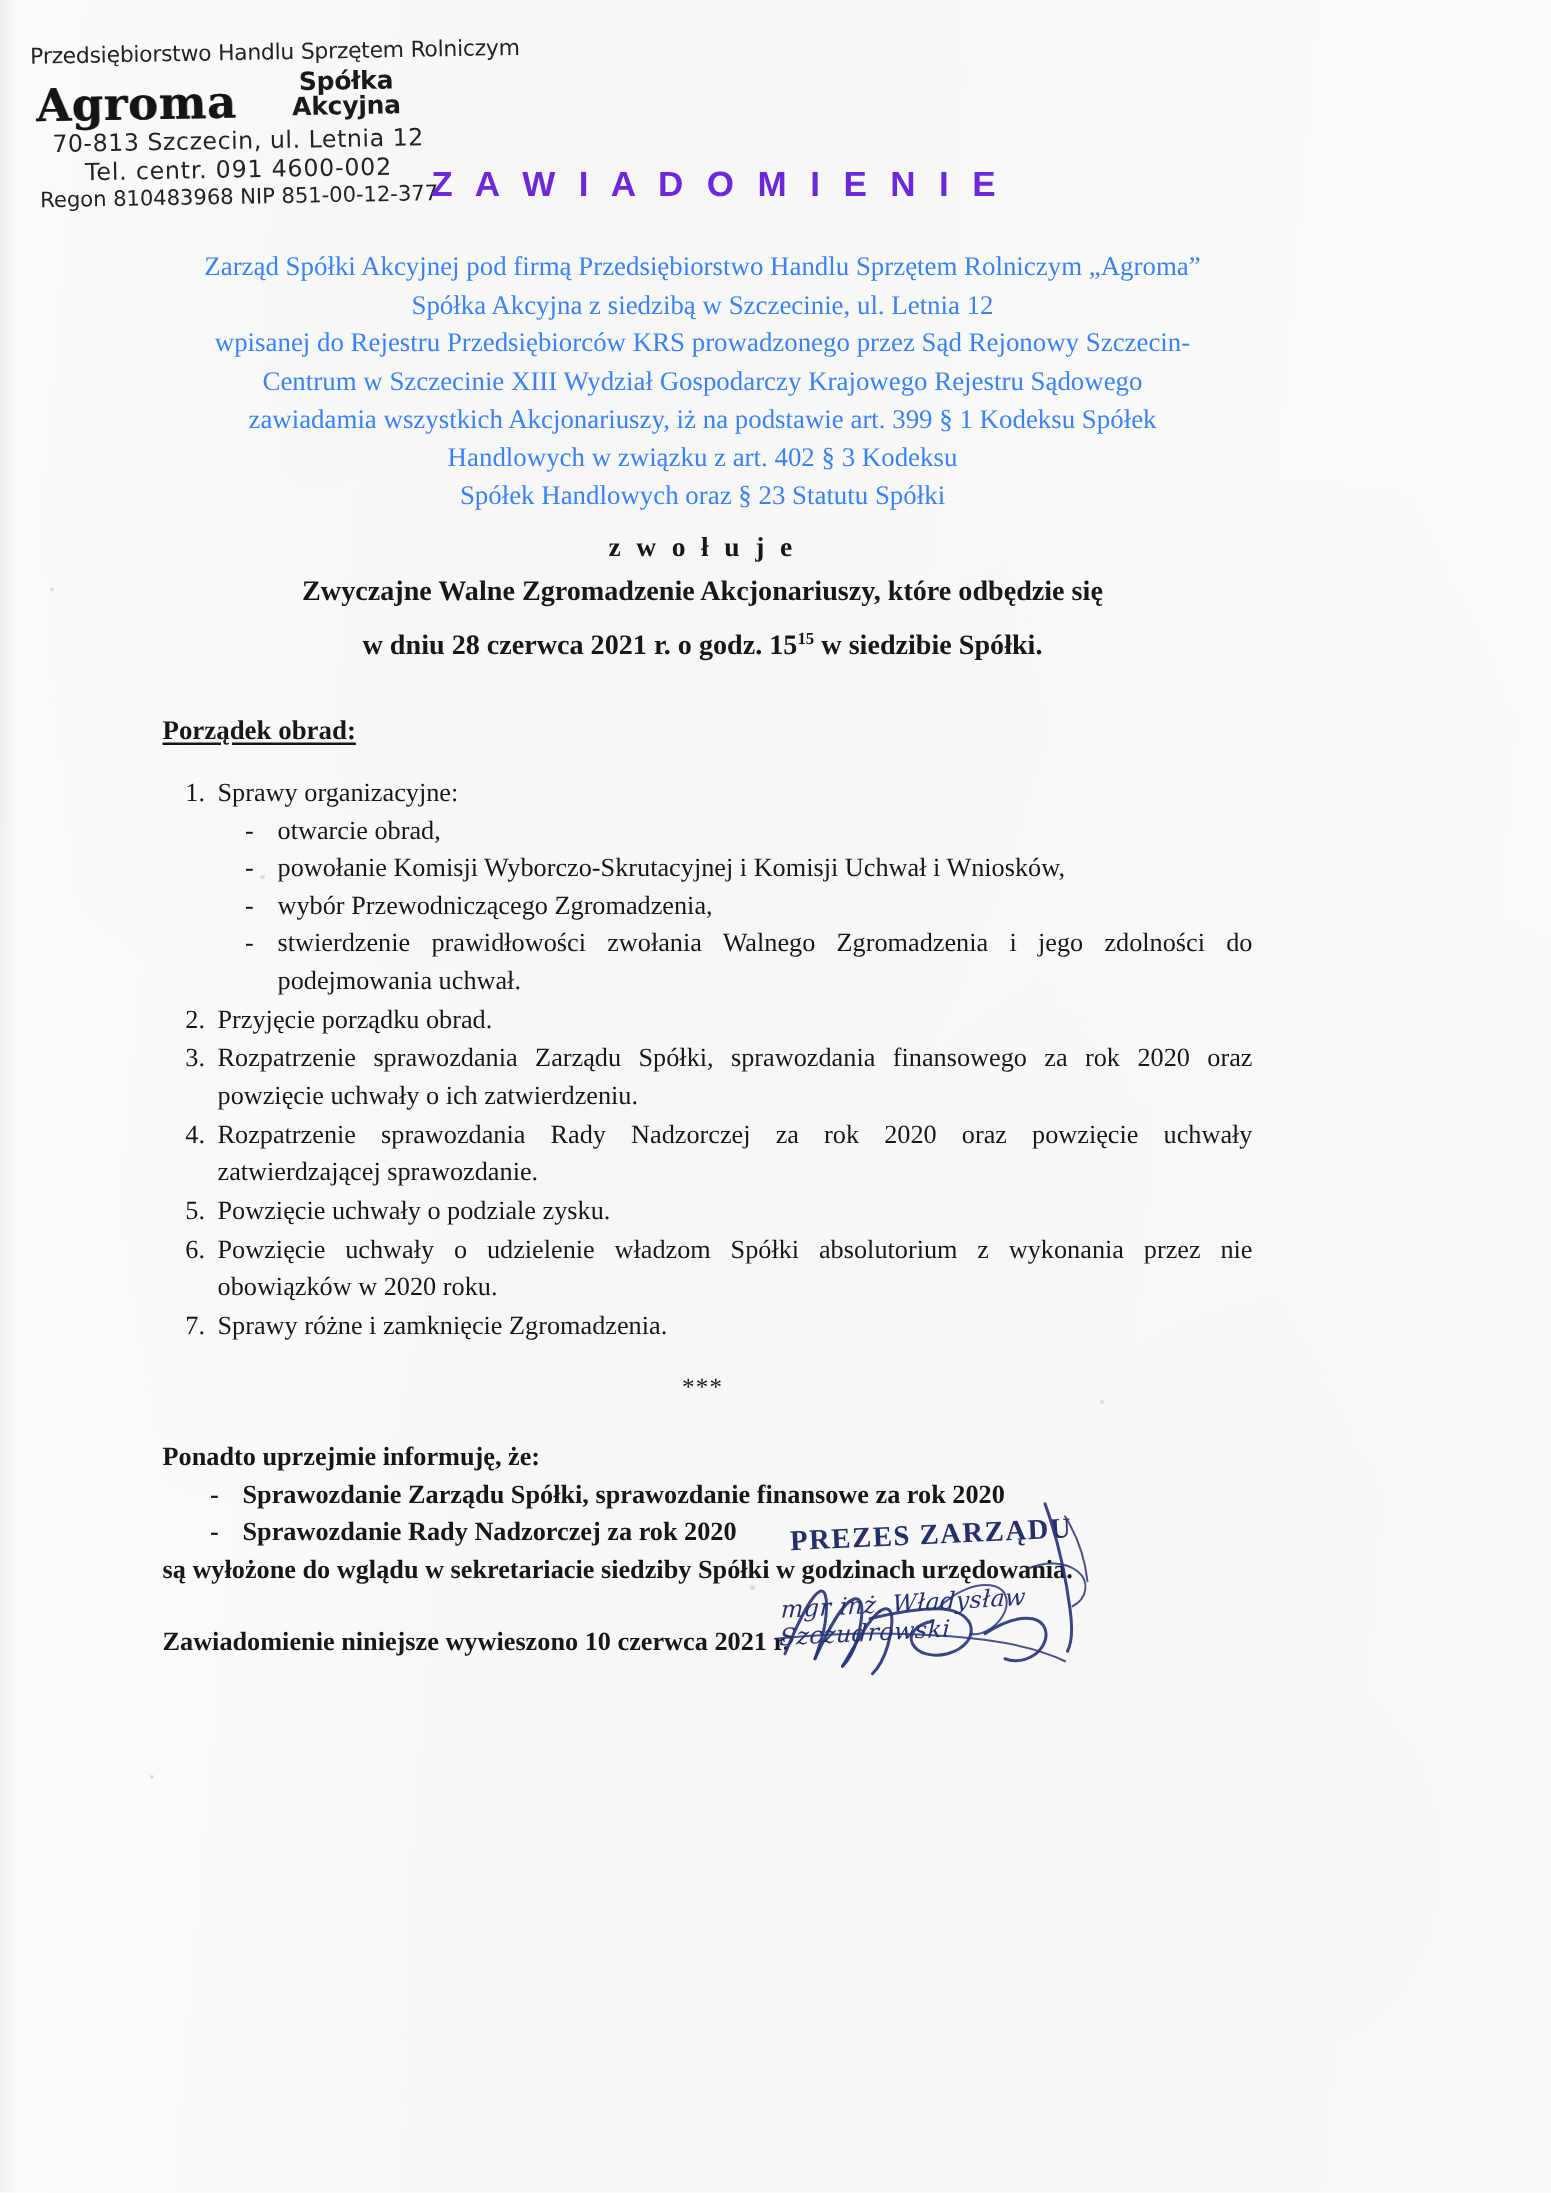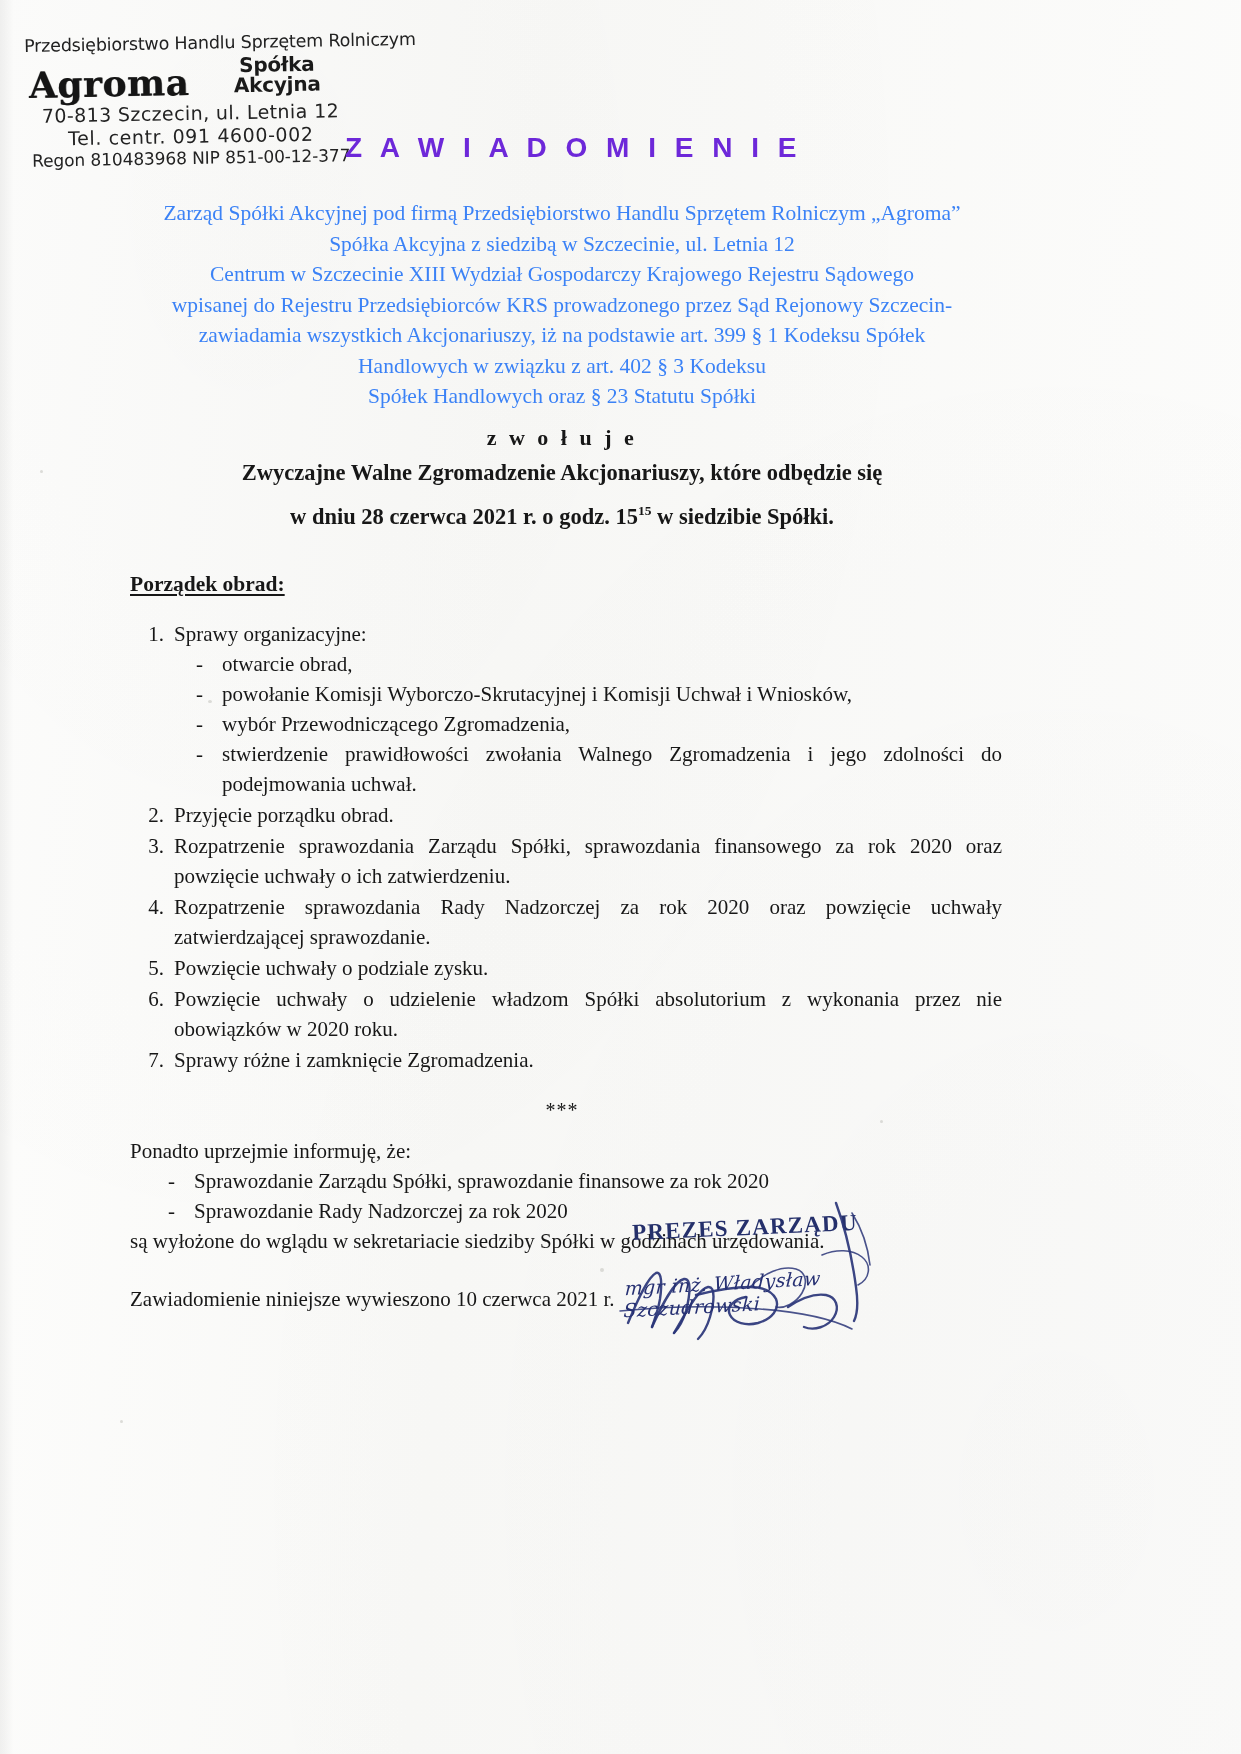--- a/index.html
+++ b/index.html
@@ -201,23 +201,24 @@
   }
 
   .stars {
     text-align: center;
     margin-top: 24px;
     font-size: 20px;
     letter-spacing: 1px;
   }
 
   .closing {
-    margin-top: 14px;
+    margin-top: 28px;
     font-size: 21px;
     line-height: 30px;
+    font-weight: bold;
   }
   .closing .lead { margin: 0 0 0 8px; }
   ul.closing-list {
     margin: 0;
     padding: 0;
     list-style: none;
   }
   ul.closing-list > li {
     position: relative;
     padding-left: 72px;
@@ -314,22 +315,22 @@
     <div class="lh-regon">Regon 810483968 NIP 851-00-12-377</div>
   </div>
 
   <div class="doc-title">Z A W I A D O M I E N I E</div>
 
   <div class="body-wrap">
 
     <div class="intro">
       <p>Zarząd Spółki Akcyjnej pod firmą Przedsiębiorstwo Handlu Sprzętem Rolniczym „Agroma”</p>
       <p>Spółka Akcyjna z siedzibą w Szczecinie, ul. Letnia 12</p>
+      <p>wpisanej do Rejestru Przedsiębiorców KRS prowadzonego przez Sąd Rejonowy Szczecin-</p>
       <p>Centrum w Szczecinie XIII Wydział Gospodarczy Krajowego Rejestru Sądowego</p>
-      <p>wpisanej do Rejestru Przedsiębiorców KRS prowadzonego przez Sąd Rejonowy Szczecin-</p>
       <p>zawiadamia wszystkich Akcjonariuszy, iż na podstawie art. 399 § 1 Kodeksu Spółek</p>
       <p>Handlowych w związku z art. 402 § 3 Kodeksu</p>
       <p>Spółek Handlowych oraz § 23 Statutu Spółki</p>
     </div>
 
     <div class="zwoluje">z w o ł u j e</div>
 
     <div class="bold-line">Zwyczajne Walne Zgromadzenie Akcjonariuszy, które odbędzie się</div>
     <div class="bold-line">
       <span>w dniu 28 czerwca 2021 r. o godz. 15</span><span class="sup">15</span><span> w siedzibie Spółki.</span>

